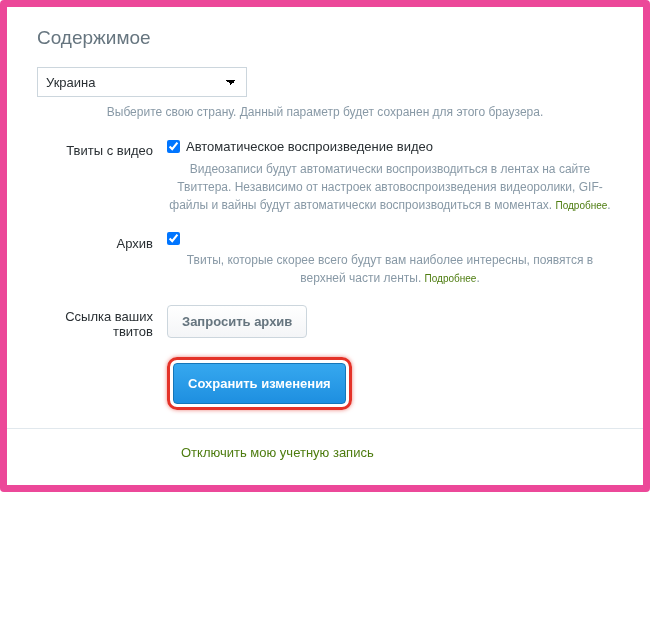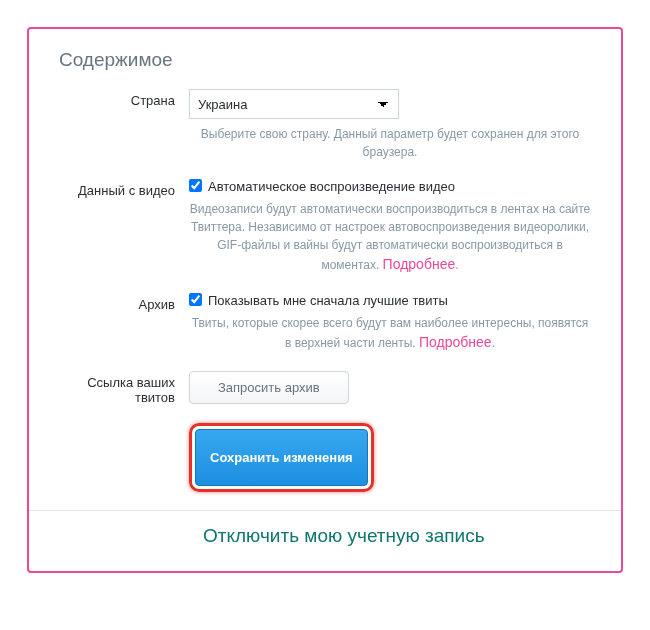--- a/index.html
+++ b/index.html
@@ -4,22 +4,22 @@
 <style>
   * { box-sizing: border-box; margin: 0; padding: 0; }
   body {
     font-family: Arial, Helvetica, sans-serif;
     background: #fff;
     width: 650px;
     height: 630px;
     position: relative;
   }
   .card {
-    border: 2px solid #ec4899;
-    margin: 27px;
+    border: 7px solid #ec4899;
+    margin: 0;
     background: #fff;
     border-radius: 4px;
   }
   .content {
     padding: 20px 30px 20px 30px;
   }
   h2 {
     font-size: 19px;
     font-weight: 400;
     color: #66757f;
@@ -60,107 +60,105 @@
     color: #8899a6;
     font-size: 12px;
     line-height: 1.5;
     margin-top: 6px;
     text-align: center;
   }
   .check-label {
     color: #292f33;
     font-size: 13px;
     display: flex;
-    align-items: flex-start;
+    align-items: center;
   }
   .check-label input {
     margin-right: 6px;
   }
   .link {
-    color: #ec4899;
-    font-size: 14px;
+    color: #4d7c0f;
+    font-size: 10px;
     text-decoration: none;
   }
   .btn-secondary {
     border: 1px solid #ccd6dd;
     background: linear-gradient(#fff,#f4f5f7);
     color: #66757f;
-    font-weight: normal;
+    font-weight: bold;
     font-size: 13px;
-    padding: 8px 28px;
+    padding: 8px 14px;
     border-radius: 4px;
     cursor: pointer;
   }
   .btn-primary-wrap {
     display: inline-block;
     border: 3px solid #e43228;
     border-radius: 10px;
     padding: 3px;
     box-shadow: 0 0 4px rgba(228,50,40,0.6);
   }
   .btn-primary {
     background: linear-gradient(#36a8ef,#1e8fe0);
     border: 1px solid #1576b8;
     color: #fff;
     font-weight: bold;
     font-size: 13px;
-    padding: 20px 14px;
+    padding: 12px 14px;
     border-radius: 4px;
     cursor: pointer;
   }
   .divider {
     border-top: 1px solid #e1e8ed;
     margin: 14px -30px 0 -30px;
   }
   .deactivate {
     text-align: left;
     padding: 14px 0 4px 144px;
   }
   .deactivate a {
-    color: #0f766e;
-    font-size: 19px;
+    color: #4d7c0f;
+    font-size: 13px;
     text-decoration: none;
   }
 </style>
 </head>
 <body>
 
 <div class="card">
   <div class="content">
     <h2>Содержимое</h2>
 
     <div class="row">
-      <div class="label-col">Страна</div>
       <div class="field-col">
         <select>
           <option>Украина</option>
         </select>
         <div class="help">Выберите свою страну. Данный параметр будет сохранен для этого браузера.</div>
       </div>
     </div>
 
     <div class="row">
-      <div class="label-col">Данный с видео</div>
+      <div class="label-col">Твиты с видео</div>
       <div class="field-col">
         <label class="check-label">
           <input type="checkbox" checked="" style="">
           <span>Автоматическое воспроизведение видео</span>
         </label>
         <div class="help">
           <span>Видеозаписи будут автоматически воспроизводиться в лентах на сайте Твиттера. Независимо от настроек автовоспроизведения видеоролики, GIF-файлы и вайны будут автоматически воспроизводиться в моментах. </span><a href="#" class="link">Подробнее</a>.
         </div>
       </div>
     </div>
 
     <div class="row">
       <div class="label-col">Архив</div>
       <div class="field-col">
         <label class="check-label">
           <input type="checkbox" checked="" style="">
-          <span>Показывать мне сначала лучшие твиты</span>
         </label>
         <div class="help">
           <span>Твиты, которые скорее всего будут вам наиболее интересны, появятся в верхней части ленты. </span><a href="#" class="link">Подробнее</a>.
         </div>
       </div>
     </div>
 
     <div class="row">
       <div class="label-col">Ссылка ваших твитов</div>
       <div class="field-col">

